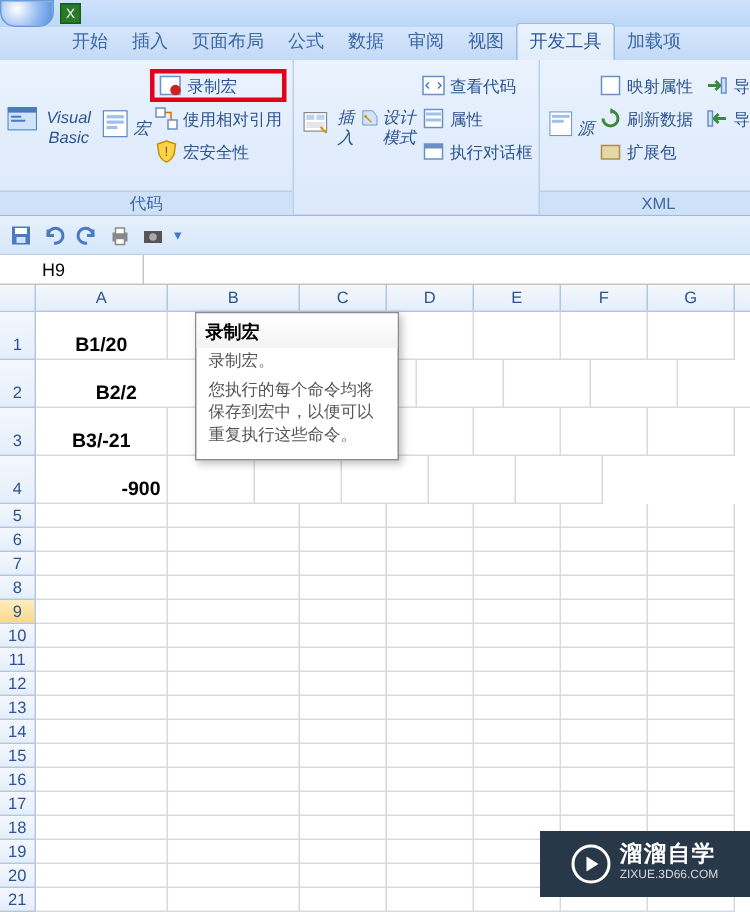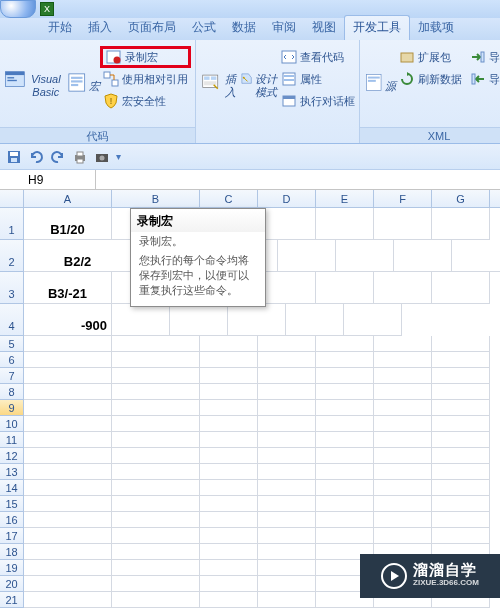--- a/index.html
+++ b/index.html
@@ -54,21 +54,21 @@
 
 .tooltip { position: absolute; left: 106px; top: 0; width: 136px; background: #fff; border: 1px solid #8c8c8c; box-shadow: 2px 2px 5px rgba(0,0,0,0.25); z-index: 50; padding-bottom: 6px; }
 .tooltip .tt-title { font-weight: bold; font-size: 12px; padding: 4px 6px 2px; background: linear-gradient(#fff,#f3f3f3); }
 .tooltip .tt-body { font-size: 11px; color: #555; padding: 2px 8px; line-height: 15px; }
 
 .watermark { position: absolute; right: 0; bottom: 10px; width: 140px; height: 44px; background: #283848; display: flex; align-items: center; justify-content: center; color: #fff; }
 .watermark .play { width: 26px; height: 26px; border: 2px solid #fff; border-radius: 50%; display: flex; align-items: center; justify-content: center; margin-right: 6px; }
 .watermark .play span { width: 0; height: 0; border-left: 8px solid #fff; border-top: 5px solid transparent; border-bottom: 5px solid transparent; margin-left: 2px; }
 .watermark .txt { display: flex; flex-direction: column; font-size: 10px; line-height: 13px; }
 .watermark .txt .t1 { font-size: 15px; font-weight: bold; letter-spacing: 1px; }
-.watermark .txt .t2 { font-size: 8px; opacity: 0.8; font-weight: bold; }
+.watermark .txt .t2 { font-size: 8px; opacity: 0.8; }
 
 svg { display: block; }
 </style>
 </head>
 <body>
 
 <div class="title-bar">
   <div class="orb"></div>
   <div class="app-icon">X</div>
 </div>
@@ -211,33 +211,41 @@
               <rect x="6" y="7" width="18" height="3" fill="#9fc0eb"></rect>
               <rect x="6" y="12" width="12" height="3" fill="#9fc0eb"></rect>
             </svg>
         </div>
         <div class="lbl">源</div>
       </div>
       <div class="v-stack">
         <div class="small-btn">
           <div class="sic">
               <svg viewBox="0 0 16 16">
-                <rect x="2" y="4" width="12" height="9" fill="#e6d7a8" stroke="#b09040"></rect>
-              </svg>
-            </div>
-          <span>扩展包</span>
+                <rect x="2" y="2" width="12" height="12" fill="#fff" stroke="#6a8fc7"></rect>
+              </svg>
+            </div>
+          <span>映射属性</span>
         </div>
         <div class="small-btn">
           <div class="sic">
               <svg viewBox="0 0 16 16">
                 <path d="M8 3 A5 5 0 1 1 3 8" stroke="#3a8a3a" fill="none" stroke-width="2"></path>
                 <path d="M8 1 L8 5 L11 3 Z" fill="#3a8a3a"></path>
               </svg>
             </div>
           <span>刷新数据</span>
+        </div>
+        <div class="small-btn">
+          <div class="sic">
+              <svg viewBox="0 0 16 16">
+                <rect x="2" y="4" width="12" height="9" fill="#e6d7a8" stroke="#b09040"></rect>
+              </svg>
+            </div>
+          <span>扩展包</span>
         </div>
       </div>
       <div class="v-stack" style="margin-left:2px">
         <div class="small-btn">
           <div class="sic">
               <svg viewBox="0 0 16 16">
                 <path d="M2 8 L10 8 M7 5 L10 8 L7 11" stroke="#3a8a3a" fill="none" stroke-width="2"></path>
                 <rect x="11" y="3" width="3" height="10" fill="#cfe3fb" stroke="#6a8fc7"></rect>
               </svg>
             </div>

